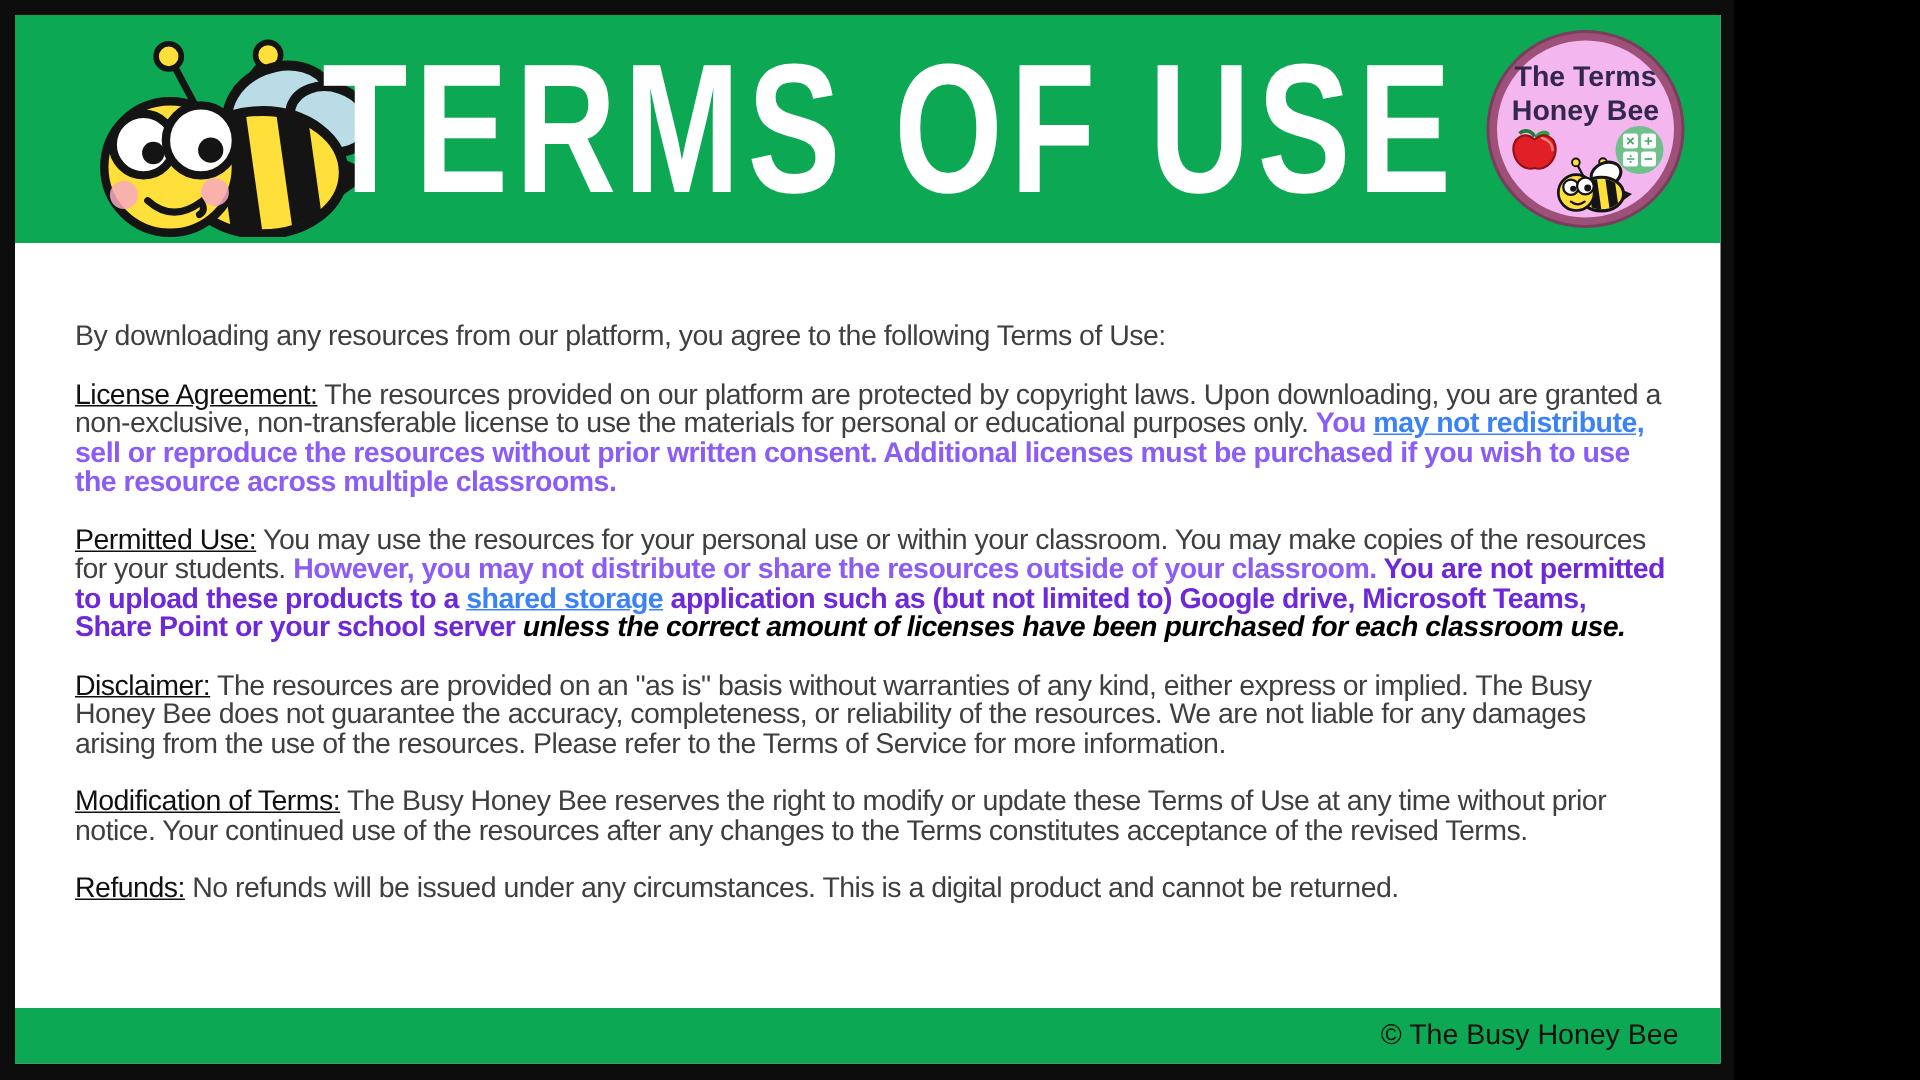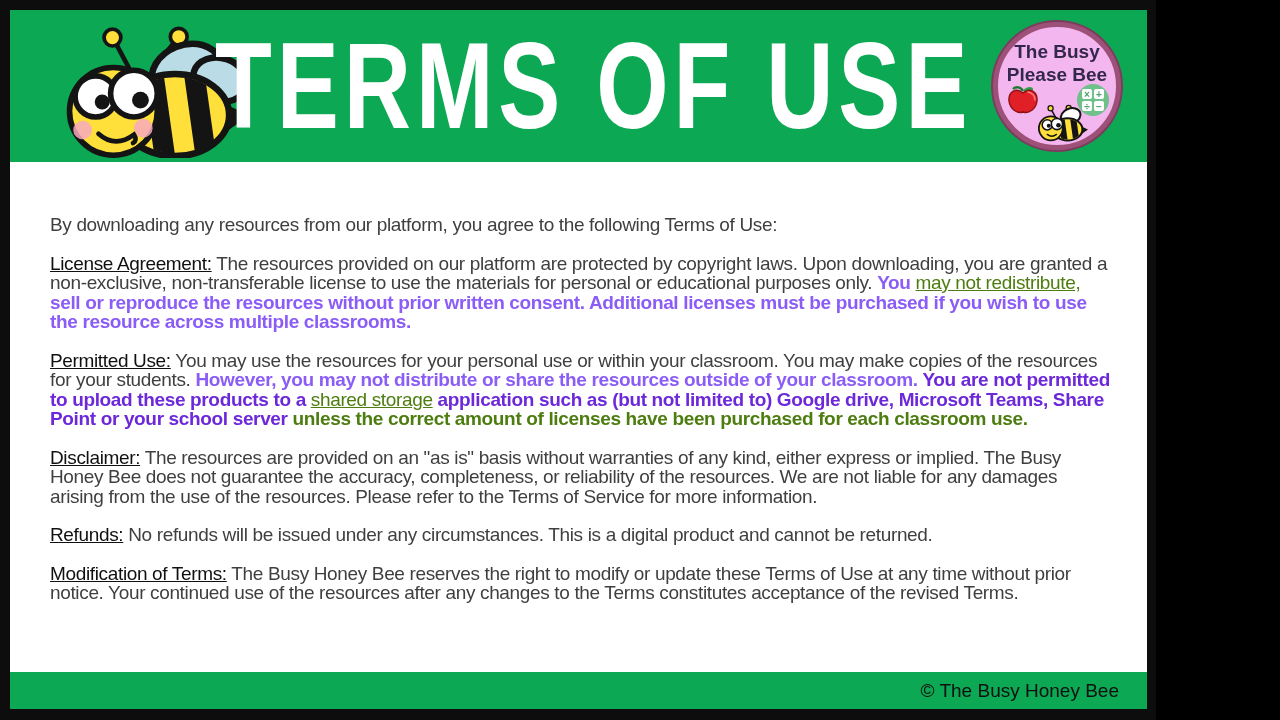--- a/index.html
+++ b/index.html
@@ -71,23 +71,23 @@
     left: 40px; top: 205px; right: 36px;
     font-size: 19px;
     letter-spacing: -0.35px;
     line-height: 19.5px;
     color: #3f3f3f;
   }
   .terms-content p { margin: 0 0 19px 0; white-space: pre-wrap; }
   .seg-r  { }
   .seg-b  { font-weight: 700; color: #8b5cf6; }
   .seg-bu { font-weight: 400; color: #101010; text-decoration: underline; }
-  .seg-bi { font-weight: 700; color: #4d7c0f; }
+  .seg-bi { font-weight: 700; font-style: italic; color: #000000; }
   .seg-rb { font-weight: 700; color: #6d28d9; }
-  .seg-rbu{ font-weight: 400; color: #4d7c0f; text-decoration: underline; }
+  .seg-rbu{ font-weight: 700; color: #3b82f6; text-decoration: underline; }
 
   
   .footer-bar {
     position: absolute;
     left: 0; right: 0; bottom: 0;
     height: 37px;
     background: #0ca853;
   }
   .copyright-text {
     position: absolute;
@@ -133,22 +133,22 @@
         <circle cx="103" cy="88" r="9" fill="#141414"></circle>
         <circle cx="41" cy="120" r="10" fill="#f8a8c0" opacity="0.85"></circle>
         <circle cx="106" cy="118" r="10" fill="#f8a8c0" opacity="0.85"></circle>
         <path d="M 58 124 Q 76 140 96 125 Q 100 131 95 134" fill="none" stroke="#141414" stroke-width="5" stroke-linecap="round"></path>
       </svg>
 
       <div class="page-title">TERMS OF USE</div>
 
       <div class="logo-badge">
         <div class="logo-text">
-          <div>The Busy</div>
-          <div>Please Bee</div>
+          <div>The Terms</div>
+          <div>Honey Bee</div>
         </div>
 
         <svg class="apple-icon" viewBox="0 0 34 34">
           <path d="M17 8 C 15 4, 10 3, 7 6" fill="none" stroke="#1c7a31" stroke-width="2.4"></path>
           <path d="M17 8 C 21 2, 28 4, 27 7 C 24 10, 19 10, 17 8" fill="#2ea04a"></path>
           <path d="M17 10 C 10 4, 2 9, 3 18 C 4 26, 11 31, 17 29 C 23 31, 30 26, 31 18 C 32 9, 24 4, 17 10 Z" fill="#e01f26" stroke="#8e1216" stroke-width="1.4"></path>
           <path d="M22 9 C 26 10, 29 13, 29 17" fill="none" stroke="#ff7d7d" stroke-width="1.6" stroke-linecap="round"></path>
         </svg>
 
         <svg class="calculator-icon" viewBox="0 0 34 34">
@@ -186,22 +186,22 @@
           <path d="M 60 124 Q 78 138 96 124" fill="none" stroke="#141414" stroke-width="6" stroke-linecap="round"></path>
         </svg>
       </div>
     </div>
 
     <div class="terms-content">
         <p><span class="seg-r">By downloading any resources from our platform, you agree to the following Terms of Use:</span></p>
         <p><span class="seg-bu">License Agreement:</span><span class="seg-r"> </span><span class="seg-r">The resources provided on our platform are protected by copyright laws. Upon downloading, you are granted a non-exclusive, non-transferable license to use the materials for personal or educational purposes only. </span><span class="seg-b">You </span><span class="seg-rbu">may not redistribute,</span><span class="seg-b"> sell or reproduce the resources without prior written consent. Additional licenses must be purchased if you wish to use the resource across multiple classrooms.</span></p>
         <p><span class="seg-bu">Permitted Use:</span><span class="seg-r"> </span><span class="seg-r">You may use the resources for your personal use or within your classroom. You may make copies of the resources for your students. </span><span class="seg-b">However, you may not distribute or share the resources outside of your classroom. </span><span class="seg-rb">You are not permitted to upload these products to a </span><span class="seg-rbu">shared storage</span><span class="seg-rb"> application such as (but not limited to) Google drive, Microsoft Teams, Share Point or your school server </span><span class="seg-bi">unless the correct amount of licenses have been purchased for each classroom use.</span></p>
         <p><span class="seg-bu">Disclaimer:</span><span class="seg-r"> </span><span class="seg-r">The resources are provided on an "as is" basis without warranties of any kind, either express or implied. The Busy Honey Bee does not guarantee the accuracy, completeness, or reliability of the resources. We are not liable for any damages  arising from the use of the resources. Please refer to the Terms of Service for more information.</span></p>
+        <p><span class="seg-bu">Modification of Terms:</span><span class="seg-r"> </span><span class="seg-r">The Busy Honey Bee reserves the right to modify or update these Terms of Use at any time without prior notice. Your continued use of the resources after any changes to the Terms constitutes acceptance of the revised Terms.</span></p>
         <p><span class="seg-bu">Refunds:</span><span class="seg-r"> </span><span class="seg-r">No refunds will be issued under any circumstances. This is a digital product and cannot be returned.</span></p>
-        <p><span class="seg-bu">Modification of Terms:</span><span class="seg-r"> </span><span class="seg-r">The Busy Honey Bee reserves the right to modify or update these Terms of Use at any time without prior notice. Your continued use of the resources after any changes to the Terms constitutes acceptance of the revised Terms.</span></p>
       </div>
 
     <div class="footer-bar">
       <div class="copyright-text">© The Busy Honey Bee</div>
     </div>
 
   </div>
 </div>
 
 </body></html>

